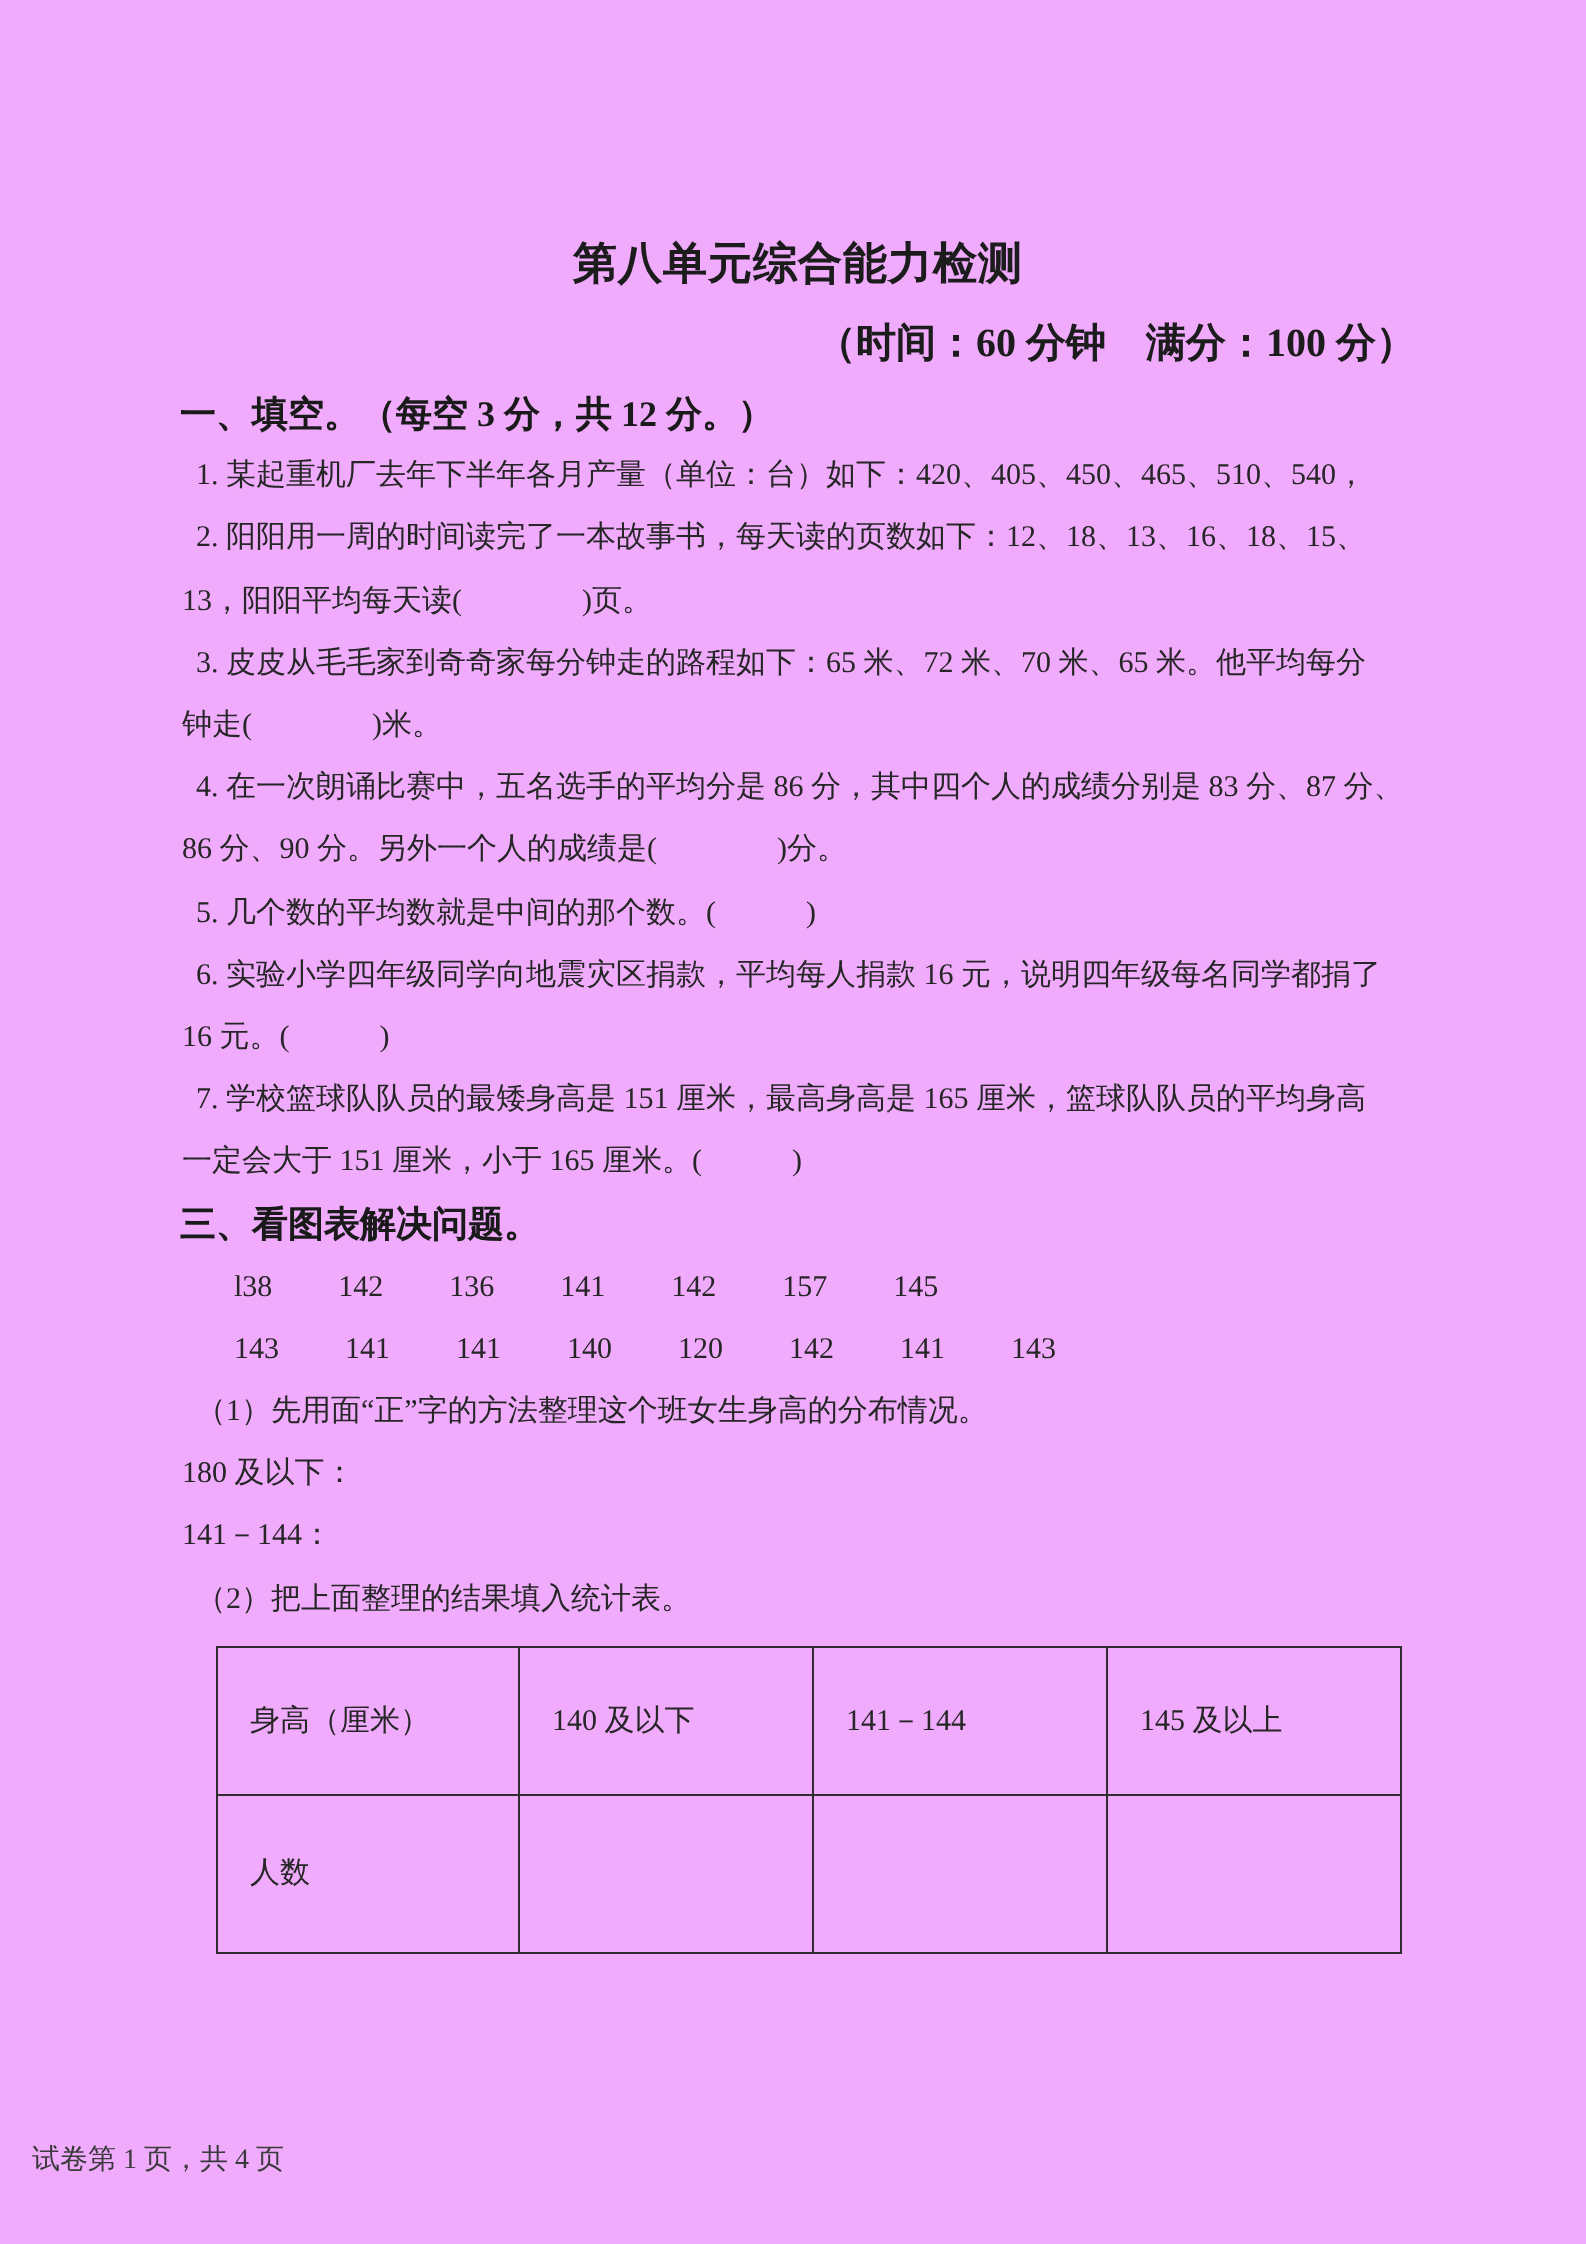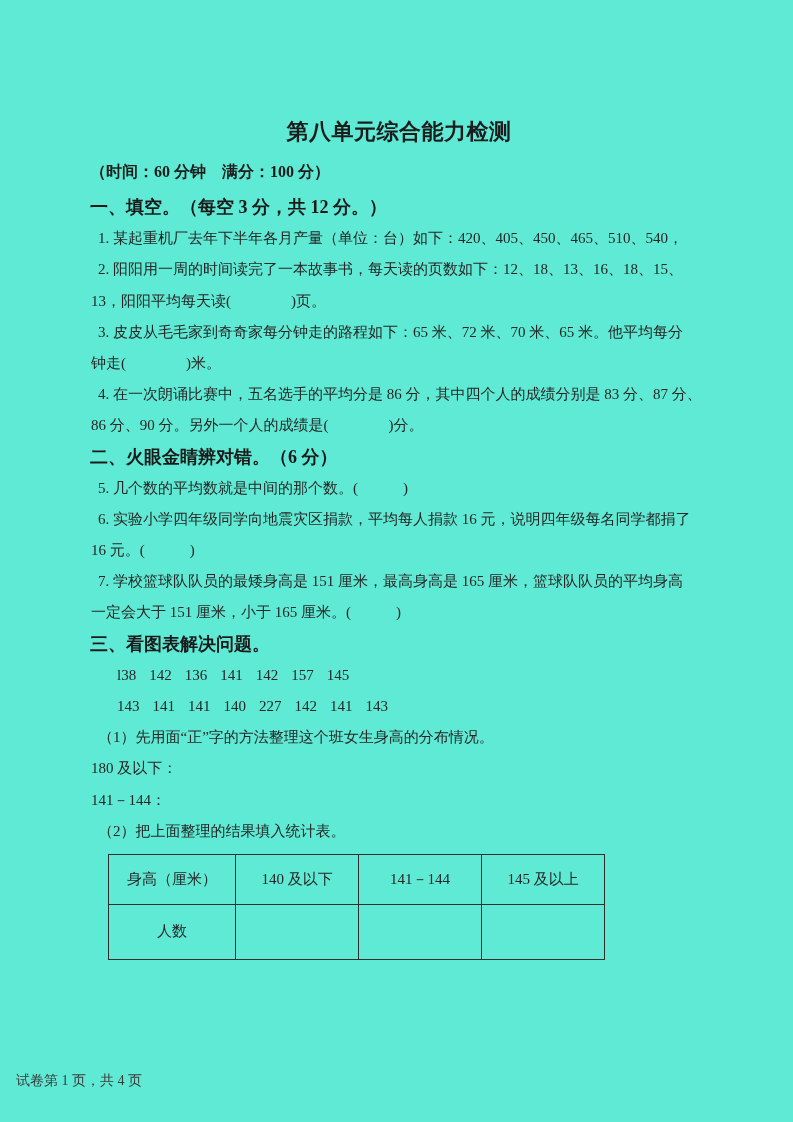--- a/index.html
+++ b/index.html
@@ -1,44 +1,44 @@
 <!DOCTYPE html>
 <html><head>
 <meta charset="utf-8">
 <style>
   html, body { margin:0; padding:0; background:#ffffff; }
   .page {
     position:relative; width:793px; height:1122px; margin:0 auto;
-    background:#5eead4; overflow:hidden;
+    background:#f0abfc; overflow:hidden;
     font-family:"Liberation Serif","DejaVu Serif",serif;
     color:#262626;
   }
   .content { position:absolute; left:90px; top:112px; width:618px; }
   .doc-title {
     font-size:22px; font-weight:bold; text-align:center;
     line-height:40px; color:#1c1c1c; letter-spacing:0.5px;
   }
   .doc-subtitle {
-    font-size:16px; font-weight:bold; text-align:left;
+    font-size:20px; font-weight:bold; text-align:right;
     line-height:40px; color:#1c1c1c;
   }
   .line {
     font-size:15px; line-height:31.2px; height:31.2px;
     white-space:nowrap;
   }
   .heading { font-weight:bold; font-size:18px; color:#1a1a1a; }
   .qstart { padding-left:8px; }
   .cont { padding-left:1px; }
-  .nums { display:flex; gap:13px; padding-left:27px; font-size:15px; }
+  .nums { display:flex; gap:33px; padding-left:27px; font-size:15px; }
   .nums span { display:inline-block; }
   .table-wrap { margin-top:7px; margin-left:18px; }
   table.stats { border-collapse:collapse; table-layout:fixed; }
   table.stats td {
-    border:1.6px solid #2e2e2e; text-align:center;
-    font-size:15px; padding:4px; color:#262626;
+    border:1.6px solid #2e2e2e; 
+    font-size:15px; padding:16px; color:#262626;
   }
   tr.r1 td { height:41px; }
   tr.r2 td { height:46px; }
   .c0 { width:118px; } .c1 { width:114px; } .c2 { width:114px;margin-top:44px; } .c3 { width:114px; }
   .footer {
     position:absolute; top:1066px; left:16px; width:100%;
     text-align:left; font-size:14px; color:#3a3a3a; line-height:30px;
   }
 </style>
 </head>
@@ -52,21 +52,20 @@
 
     <div class="line heading">一、填空。（每空 3 分，共 12 分。）</div>
     <div class="line qstart">1. 某起重机厂去年下半年各月产量（单位：台）如下：420、405、450、465、510、540，</div>
     <div class="line qstart">2. 阳阳用一周的时间读完了一本故事书，每天读的页数如下：12、18、13、16、18、15、</div>
     <div class="line cont">13，阳阳平均每天读(　　　　)页。</div>
     <div class="line qstart">3. 皮皮从毛毛家到奇奇家每分钟走的路程如下：65 米、72 米、70 米、65 米。他平均每分</div>
     <div class="line cont">钟走(　　　　)米。</div>
     <div class="line qstart">4. 在一次朗诵比赛中，五名选手的平均分是 86 分，其中四个人的成绩分别是 83 分、87 分、</div>
     <div class="line cont">86 分、90 分。另外一个人的成绩是(　　　　)分。</div>
 
-    <div class="line heading">二、火眼金睛辨对错。（6 分）</div>
     <div class="line qstart">5. 几个数的平均数就是中间的那个数。(　　　)</div>
     <div class="line qstart">6. 实验小学四年级同学向地震灾区捐款，平均每人捐款 16 元，说明四年级每名同学都捐了</div>
     <div class="line cont">16 元。(　　　)</div>
     <div class="line qstart">7. 学校篮球队队员的最矮身高是 151 厘米，最高身高是 165 厘米，篮球队队员的平均身高</div>
     <div class="line cont">一定会大于 151 厘米，小于 165 厘米。(　　　)</div>
 
     <div class="line heading">三、看图表解决问题。</div>
 
     <div class="line nums">
       <span>l38</span>
@@ -75,21 +74,21 @@
       <span>141</span>
       <span>142</span>
       <span>157</span>
       <span>145</span>
     </div>
     <div class="line nums">
       <span>143</span>
       <span>141</span>
       <span>141</span>
       <span>140</span>
-      <span>227</span>
+      <span>120</span>
       <span>142</span>
       <span>141</span>
       <span>143</span>
     </div>
 
     <div class="line qstart">（1）先用面“正”字的方法整理这个班女生身高的分布情况。</div>
     <div class="line cont">180 及以下：</div>
     <div class="line cont">141－144：</div>
     <div class="line qstart">（2）把上面整理的结果填入统计表。</div>
 

